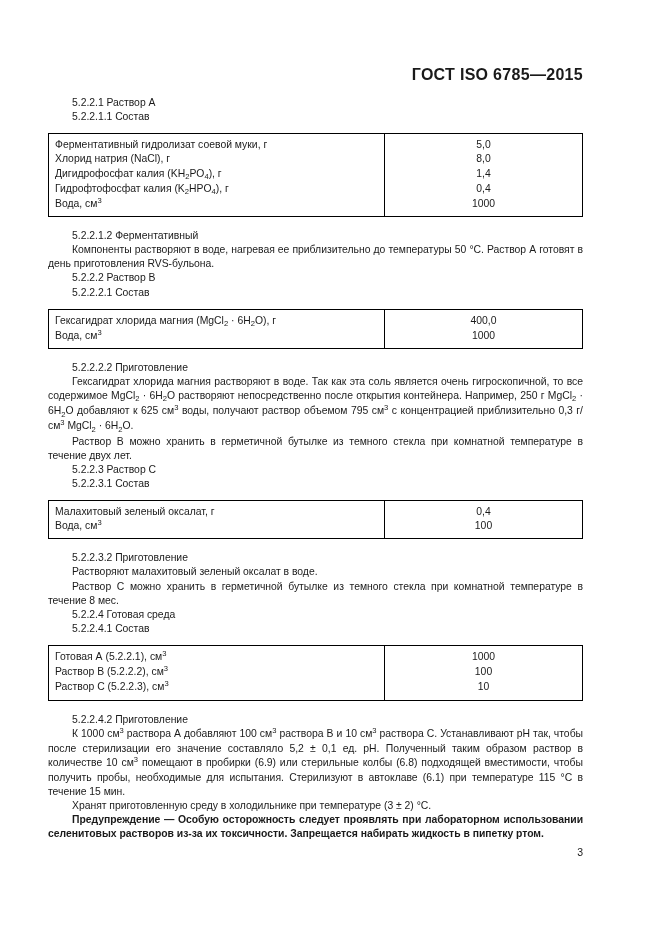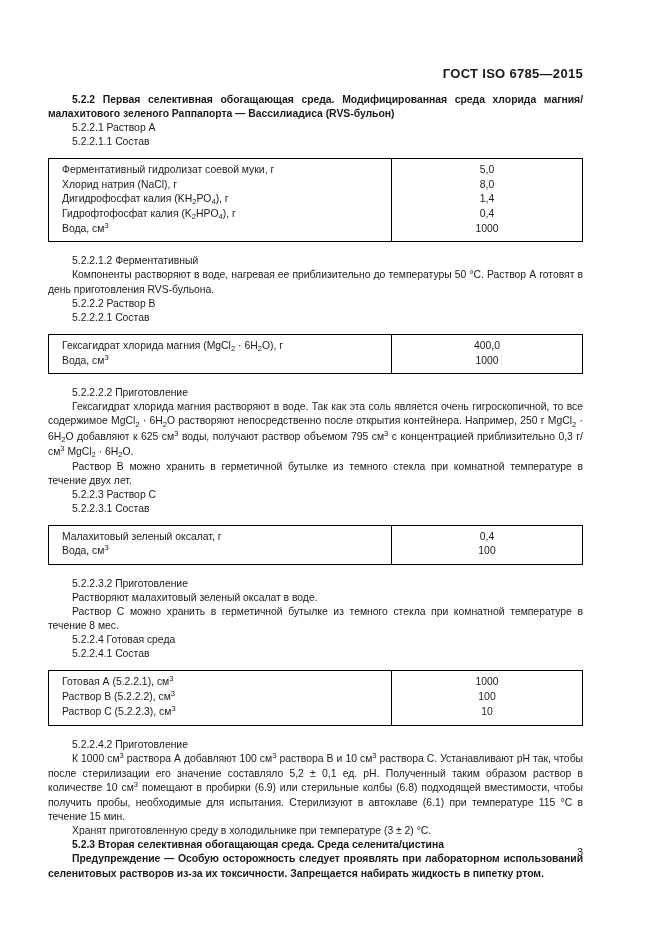--- a/index.html
+++ b/index.html
@@ -23,21 +23,21 @@
     background: #fff;
   }
   .content {
     position: absolute;
     left: 48px;
     top: 0;
     width: 535px;
   }
   .header {
     text-align: right;
-    font-size: 13px;
+    font-size: 16px;
     font-weight: bold;
     letter-spacing: 0.3px;
     margin-top: 66px;
     margin-bottom: 0;
   }
   .para {
     font-size: 10.4px;
     line-height: 14.1px;
     text-align: justify;
     margin: 0;
@@ -61,21 +61,21 @@
     table-layout: fixed;
     border: 1.1px solid #000;
   }
   table.spec td {
     padding: 0;
     font-size: 10.4px;
     line-height: 14.2px;
     vertical-align: top;
   }
   table.spec td.name {
-    padding-left: 13px;
+    padding-left: 6px;
     border-right: 1.1px solid #000;
     width: 329px;
   }
   table.spec td.val {
     text-align: center;
   }
   table.spec tr.first td { padding-top: 4px; }
   table.spec tr.last td { padding-bottom: 4px; }
 
   .pagenum {
@@ -92,21 +92,20 @@
 </head>
 <body>
 
 <div class="page">
   <div class="content">
 
     <div class="header">ГОСТ ISO 6785—2015</div>
 
     <div class="gap-lg"></div>
 
-    <p class="para bold indent">5.2.2 Первая селективная обогащающая среда. Модифицированная среда хлорида магния/малахитового зеленого Раппапорта — Вассилиадиса (RVS-бульон)</p>
 
     <p class="para indent nojust">5.2.2.1  Раствор А</p>
     <p class="para indent nojust">5.2.2.1.1  Состав</p>
 
     <div class="gap-md"></div>
 
     <table class="spec">
       <tbody>
           <tr class="first">
         <td class="name"><span>Ферментативный гидролизат соевой муки, г</span></td>
@@ -205,19 +204,18 @@
     </tbody>
       </table>
 
     <div class="gap-lg"></div>
 
     <p class="para indent nojust">5.2.2.4.2  Приготовление</p>
     <p class="para indent">
       <span>К 1000 см</span><sup>3</sup><span> раствора А добавляют 100 см</span><sup>3</sup><span> раствора В и 10 см</span><sup>3</sup><span> раствора С. Устанавливают рН так, чтобы после стерилизации его значение составляло 5,2 ± 0,1 ед. рН. Полученный таким образом раствор в количестве 10 см</span><sup>3</sup><span> помещают в пробирки (6.9) или стерильные колбы (6.8) подходящей вместимости, чтобы получить пробы, необходимые для испытания. Стерилизуют в автоклаве (6.1) при температуре 115 °С в течение 15 мин.</span>
     </p>
     <p class="para indent nojust">Хранят приготовленную среду в холодильнике при температуре (3  ± 2) °С.</p>
-    <p class="para bold indent nojust">5.2.3  Вторая селективная обогащающая среда. Среда селенита/цистина</p>
     <p class="para bold indent">Предупреждение — Особую осторожность следует проявлять при лабораторном использовании селенитовых растворов из-за их токсичности. Запрещается набирать жидкость в пипетку ртом.</p>
 
     <div class="pagenum">3</div>
 
   </div>
 </div>
 
 </body></html>

